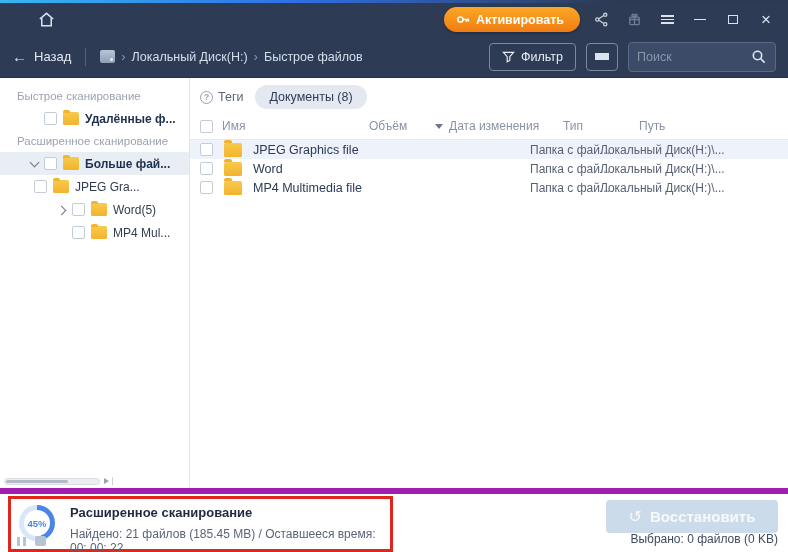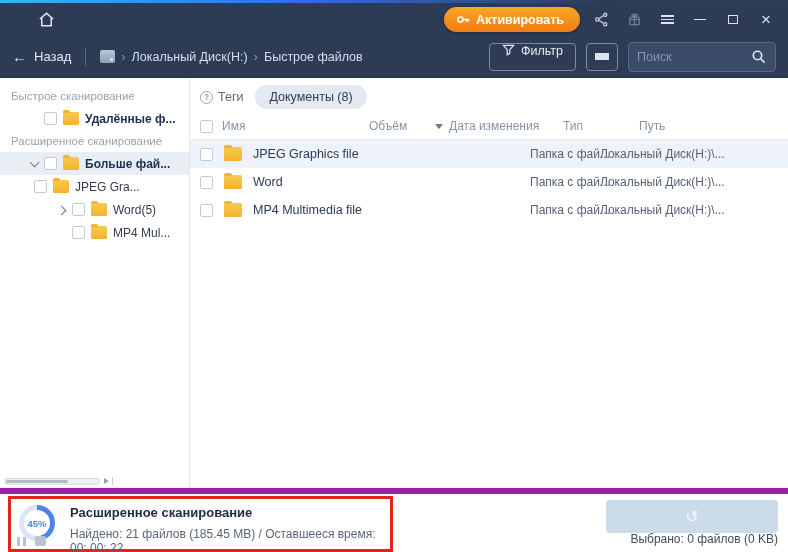--- a/index.html
+++ b/index.html
@@ -35,40 +35,40 @@
   .back-btn { display:flex; align-items:center; gap:7px; color:#e2e8f2; font-size:13px; cursor:pointer; }
   .back-arrow { font-size:15px; }
   .v-div { width:1px; height:18px; background:#55627b; margin:0 14px; }
   .crumb { display:flex; align-items:center; gap:6px; color:#d7dfec; font-size:12.5px; }
   .crumb .sep { color:#8598b5; font-size:13px; }
   .drive-ic { width:15px; height:13px; border-radius:2px;
     background:linear-gradient(180deg,#b9c6d6,#8da0b5); position:relative; }
   .drive-ic::after { content:""; position:absolute; right:2px; bottom:2px; width:3px; height:3px;
     border-radius:50%; background:#e9eef5; }
   .crumb-link { cursor:pointer; }
-  .filter-btn { display:flex; gap:6px; height:28px; padding:0 12px;
+  .filter-btn { display:flex; align-items:center; gap:6px; height:28px; padding:0 12px;
     border:1px solid #7c89a0; border-radius:4px; color:#e8edf5; font-size:12.5px;
     margin-right:10px; cursor:pointer; }
   .view-btn { width:32px; height:28px; border:1px solid #7c89a0; border-radius:4px;
     display:flex; flex-direction:column; align-items:center; justify-content:center; gap:2.5px;
     margin-right:10px; cursor:pointer; }
   .view-btn span { display:block; width:14px; height:1.8px; background:#dde3ee; }
   .search-box { display:flex; align-items:center; width:148px; height:30px;
     background:#3c4b67; border:1px solid #5a6a85; border-radius:4px; padding:0 8px; }
   .search-box input { flex:1; min-width:0; background:transparent; border:none; outline:none;
     color:#e8edf5; font-size:12.5px; font-family:"Liberation Sans",sans-serif; }
   .search-box input::placeholder { color:#8897ad; }
   
   .body { position:absolute; top:78px; left:0; right:0; bottom:64px; display:flex; background:#fff; }
   .sidebar { position:relative; width:190px; border-right:1px solid #e3e6ec; padding-top:7px; overflow:hidden; }
   .tree-row { display:flex; align-items:center; height:23px; font-size:12px; color:#333c4e; cursor:pointer; }
   .tree-row.bold { font-weight:bold; color:#1e3050; }
   .tree-row.selected { background:#e9edf4; }
   .tree-label { white-space:nowrap; overflow:hidden; }
-  .section-label { height:22px; display:flex; align-items:center; padding-left:11px;
+  .section-label { height:22px; display:flex; align-items:center; padding-left:17px;
     font-size:11.5px; color:#9aa3b2; }
   .cb { width:13px; height:13px; border:1px solid #c3cbd7; border-radius:2px; background:#fff;
     flex:none; cursor:pointer; }
   .chev { width:7px; height:7px; flex:none; position:relative; }
   .chev::before { content:""; position:absolute; width:6px; height:6px;
     border-right:1.5px solid #6d7789; border-bottom:1.5px solid #6d7789; }
   .chev.down::before  { transform:rotate(45deg); top:-1px; left:0; }
   .chev.right::before { transform:rotate(-45deg); top:1px; left:-1px; }
   .folder-ic { width:16px; height:13px; flex:none; position:relative;
     background:linear-gradient(180deg,#f8ca4d,#f2b32d); border-radius:1.5px; }
@@ -97,21 +97,21 @@
     background:#e4e9f1; border-radius:13px; font-size:12.5px; color:#2f3c55; cursor:pointer; }
   .thead { display:flex; align-items:center; height:27px; margin-top:3px; padding-left:10px;
     font-size:12px; color:#8a93a5; border-bottom:1px solid #e7eaef; }
   .th-name { width:156px; padding-left:9px; }
   .th-size { width:80px; display:flex; align-items:center; }
   .sort-arrow { width:0; height:0; border-left:4px solid transparent; border-right:4px solid transparent;
     border-top:5px solid #6d7789; margin-left:auto; margin-right:6px; cursor:pointer; }
   .th-date { width:114px; }
   .th-type { width:76px; }
   .th-path { flex:1; }
-  .trow { display:flex; align-items:center; height:28px; padding-left:10px; font-size:12.5px; cursor:pointer; }
+  .trow { display:flex; align-items:center; height:19px; padding-left:10px; font-size:12.5px; cursor:pointer; }
   .trow.hl { background:#eef3fb; }
   .td-name { flex:1; min-width:0; display:flex; align-items:center; color:#2b3a55; }
   .td-name .nm { margin-left:11px; }
   .td-type { width:70px; color:#586174; font-size:12px; white-space:nowrap; }
   .td-path { width:188px; color:#586174; font-size:12px; white-space:nowrap; }
   .trow .folder-ic { width:18px; height:14px; margin-left:11px; }
   .trow .folder-ic::before { width:8px; }
   
   .footer { position:absolute; left:0; right:0; bottom:0; height:64px; background:#fff;
     border-top:6px solid #a21caf; }
@@ -345,17 +345,18 @@
       <div class="scan-controls">
         <div class="pause-ic">
           <span></span>
             <span></span>
         </div>
         <div class="stop-ic"></div>
       </div>
     </div>
     <div class="restore-btn">
       <span class="restore-ic">↺</span>
+      <span>Восстановить</span>
     </div>
     <div class="selected-info">Выбрано: 0 файлов  (0 KB)</div>
   </div>
 
 </div>
 
 </body></html>

